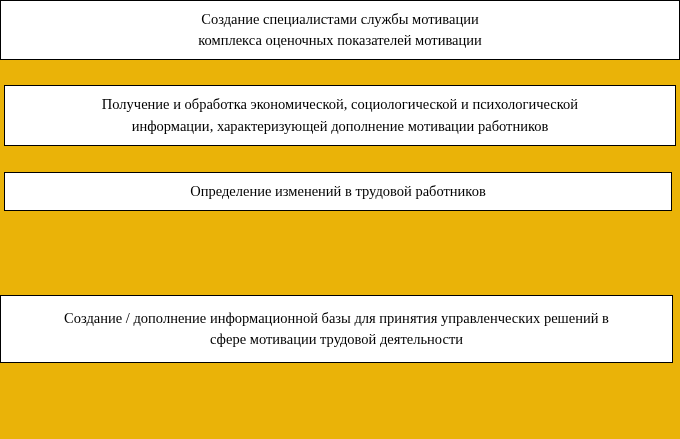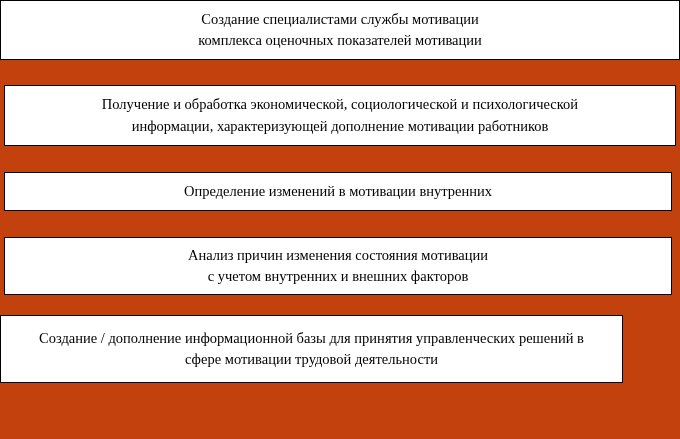--- a/index.html
+++ b/index.html
@@ -10,21 +10,21 @@
     width: 680px;
     height: 439px;
     background: #000000;
     font-family: "Liberation Serif", serif;
     overflow: hidden;
   }
   .diagram {
     position: relative;
     width: 680px;
     height: 439px;
-    background: #c2410c;
+    background: #eab308;
     box-sizing: border-box;
   }
   .box {
     position: absolute;
     background: #ffffff;
     border: 1px solid #000000;
     box-sizing: border-box;
     display: flex;
     align-items: center;
     justify-content: center;
@@ -38,44 +38,40 @@
     font-family: "Liberation Serif", serif;
     font-size: 14.5px;
     line-height: 1.45;
     color: #000000;
     white-space: pre-line;
   }
   .box-1 { left: 0px;  top: 0px;   width: 680px; height: 60px; }
   .box-2 { left: 4px;  top: 85px;  width: 672px; height: 61px; }
   .box-3 { left: 4px;  top: 172px; width: 668px; height: 39px; }
   .box-4 { left: 4px;  top: 237px; width: 668px; height: 58px; }
-  .box-5 { left: 0px;  top: 315px; width: 623px; height: 68px; }
+  .box-5 { left: 0px;  top: 295px; width: 673px; height: 68px; }
 </style>
 </head>
 <body>
 
 <div class="diagram">
 
   <div class="box box-1">
     <span class="box-text">Создание специалистами службы мотивации
 комплекса оценочных показателей мотивации</span>
   </div>
 
   <div class="box box-2">
     <span class="box-text">Получение и обработка экономической, социологической и психологической
 информации, характеризующей  дополнение мотивации работников</span>
   </div>
 
   <div class="box box-3">
-    <span class="box-text">Определение изменений в мотивации внутренних</span>
+    <span class="box-text">Определение изменений в трудовой работников</span>
   </div>
 
-  <div class="box box-4">
-    <span class="box-text">Анализ причин изменения состояния мотивации
-с учетом внутренних и внешних факторов</span>
-  </div>
 
   <div class="box box-5">
     <span class="box-text">Создание / дополнение информационной базы для принятия управленческих решений в
 сфере мотивации трудовой деятельности</span>
   </div>
 
 </div>
 
 </body></html>

